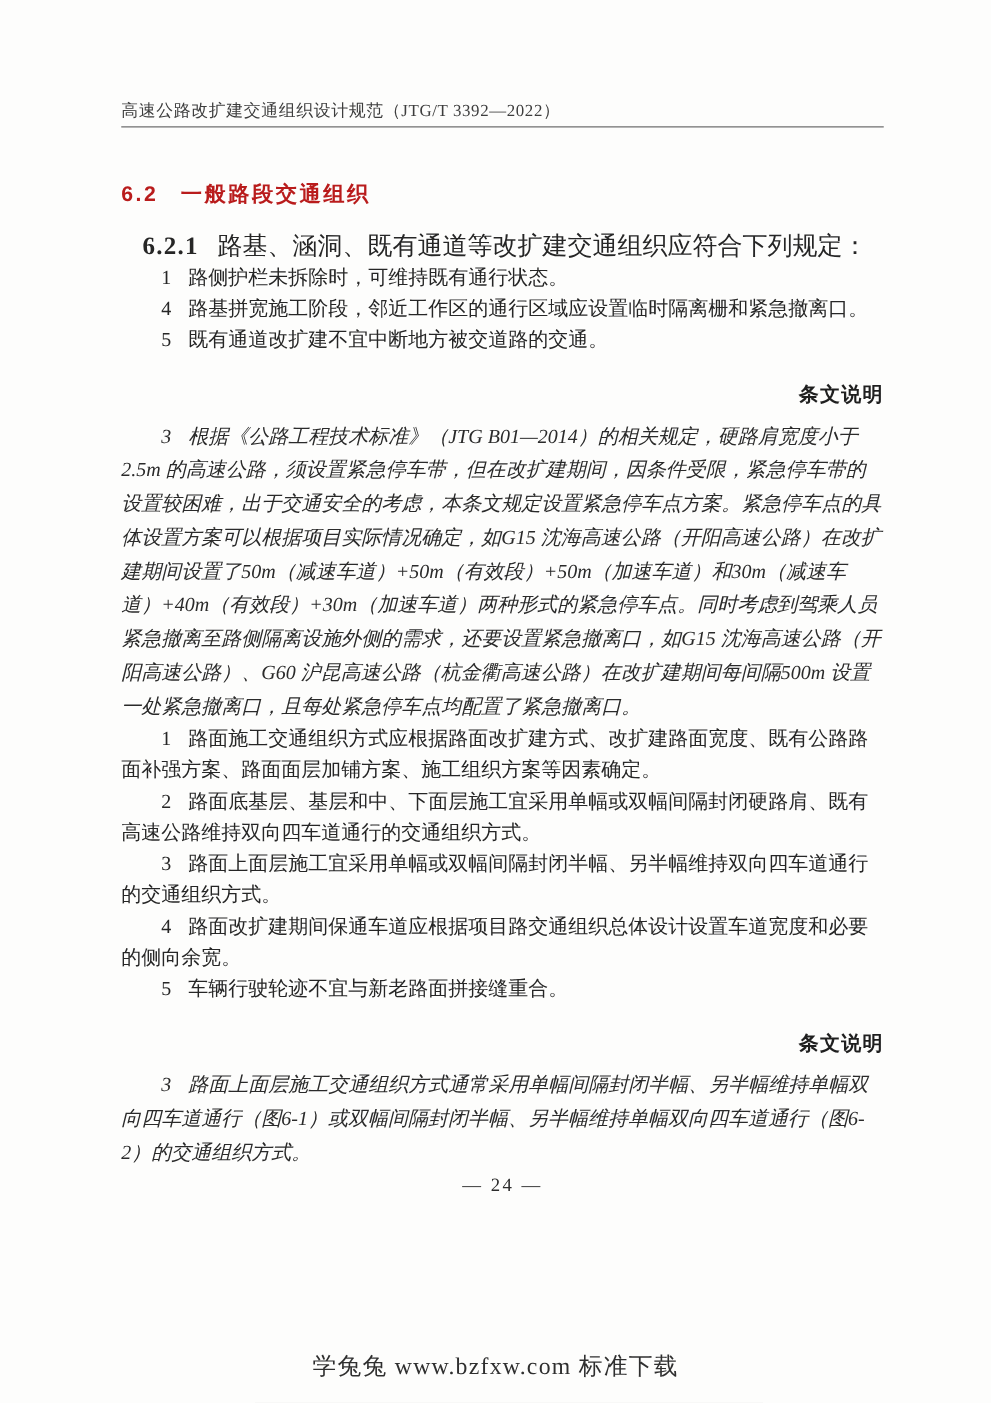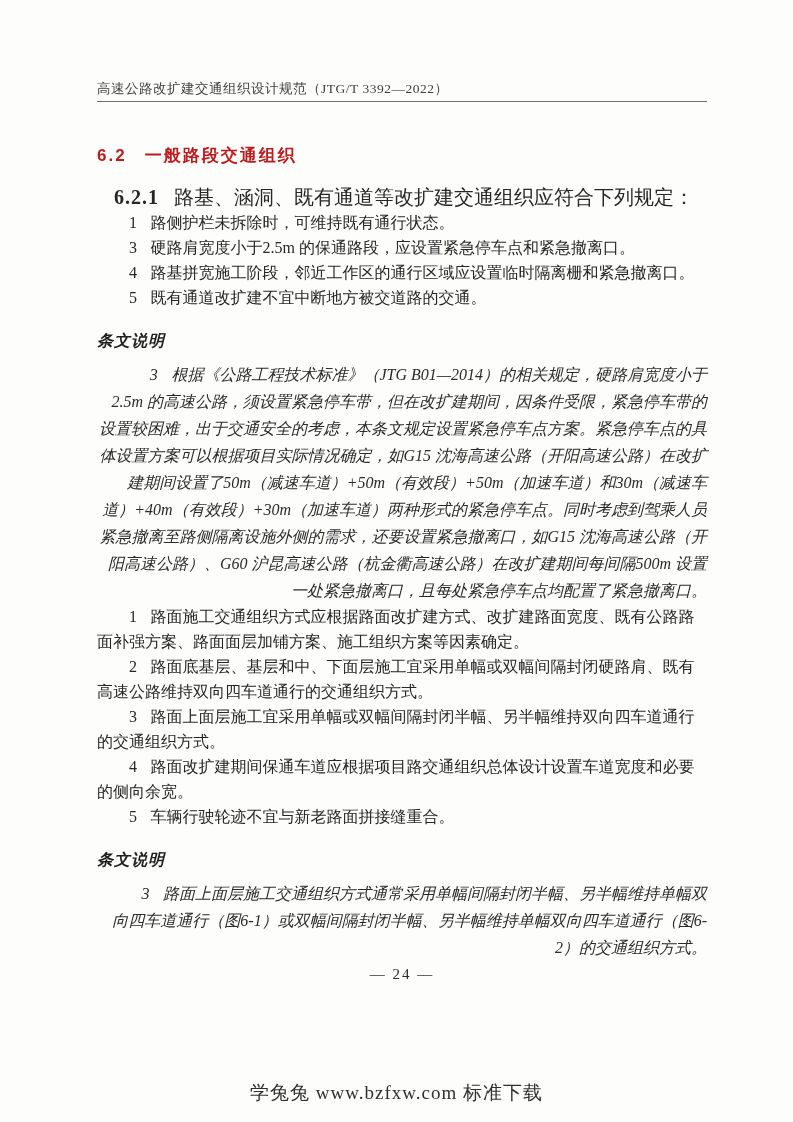--- a/index.html
+++ b/index.html
@@ -59,33 +59,32 @@
     font-size: 16px;
     line-height: 25px;
     text-indent: 2em;
   }
   .inum { margin-right: 0.85em; }
   
   .commentary-label {
     margin: 21px 0 0 0;
     font-size: 16px;
     font-weight: bold;
-    font-style: italic;
     color: #1f1f1f;
     letter-spacing: 1px;
+    text-align: right;
   }
   
   .commentary {
     margin: 9px 0 0 0;
     font-size: 16px;
     font-style: italic;
     line-height: 27px;
     text-indent: 2em;
     color: #2a2a2a;
-    text-align: right;
   }
   .cnum { margin-right: 0.85em; }
   .gap-lg { margin-top: 22px; }
   
   .page-number {
     margin: 5px 0 0 0;
     text-align: center;
     font-size: 15px;
     color: #2c2c2c;
     letter-spacing: 2px;
@@ -116,23 +115,20 @@
       <span class="sec-num">6.2</span><span class="sec-title">一般路段交通组织</span>
     </h1>
 
     <p class="clause-intro">
       <span class="clause-num">6.2.1</span><span>路基、涵洞、既有通道等改扩建交通组织应符合下列规定：</span>
     </p>
     <p class="item">
       <span class="inum">1</span><span>路侧护栏未拆除时，可维持既有通行状态。</span>
     </p>
     <p class="item">
-      <span class="inum">3</span><span>硬路肩宽度小于2.5m 的保通路段，应设置紧急停车点和紧急撤离口。</span>
-    </p>
-    <p class="item">
       <span class="inum">4</span><span>路基拼宽施工阶段，邻近工作区的通行区域应设置临时隔离栅和紧急撤离口。</span>
     </p>
     <p class="item">
       <span class="inum">5</span><span>既有通道改扩建不宜中断地方被交道路的交通。</span>
     </p>
 
     <p class="commentary-label">条文说明</p>
     <p class="commentary">
       <span class="cnum">3</span><span>根据《公路工程技术标准》（JTG B01—2014）的相关规定，硬路肩宽度小于2.5m 的高速公路，须设置紧急停车带，但在改扩建期间，因条件受限，紧急停车带的设置较困难，出于交通安全的考虑，本条文规定设置紧急停车点方案。紧急停车点的具体设置方案可以根据项目实际情况确定，如G15 沈海高速公路（开阳高速公路）在改扩建期间设置了50m（减速车道）+50m（有效段）+50m（加速车道）和30m（减速车道）+40m（有效段）+30m（加速车道）两种形式的紧急停车点。同时考虑到驾乘人员紧急撤离至路侧隔离设施外侧的需求，还要设置紧急撤离口，如G15 沈海高速公路（开阳高速公路）、G60 沪昆高速公路（杭金衢高速公路）在改扩建期间每间隔500m 设置一处紧急撤离口，且每处紧急停车点均配置了紧急撤离口。</span>
     </p>

